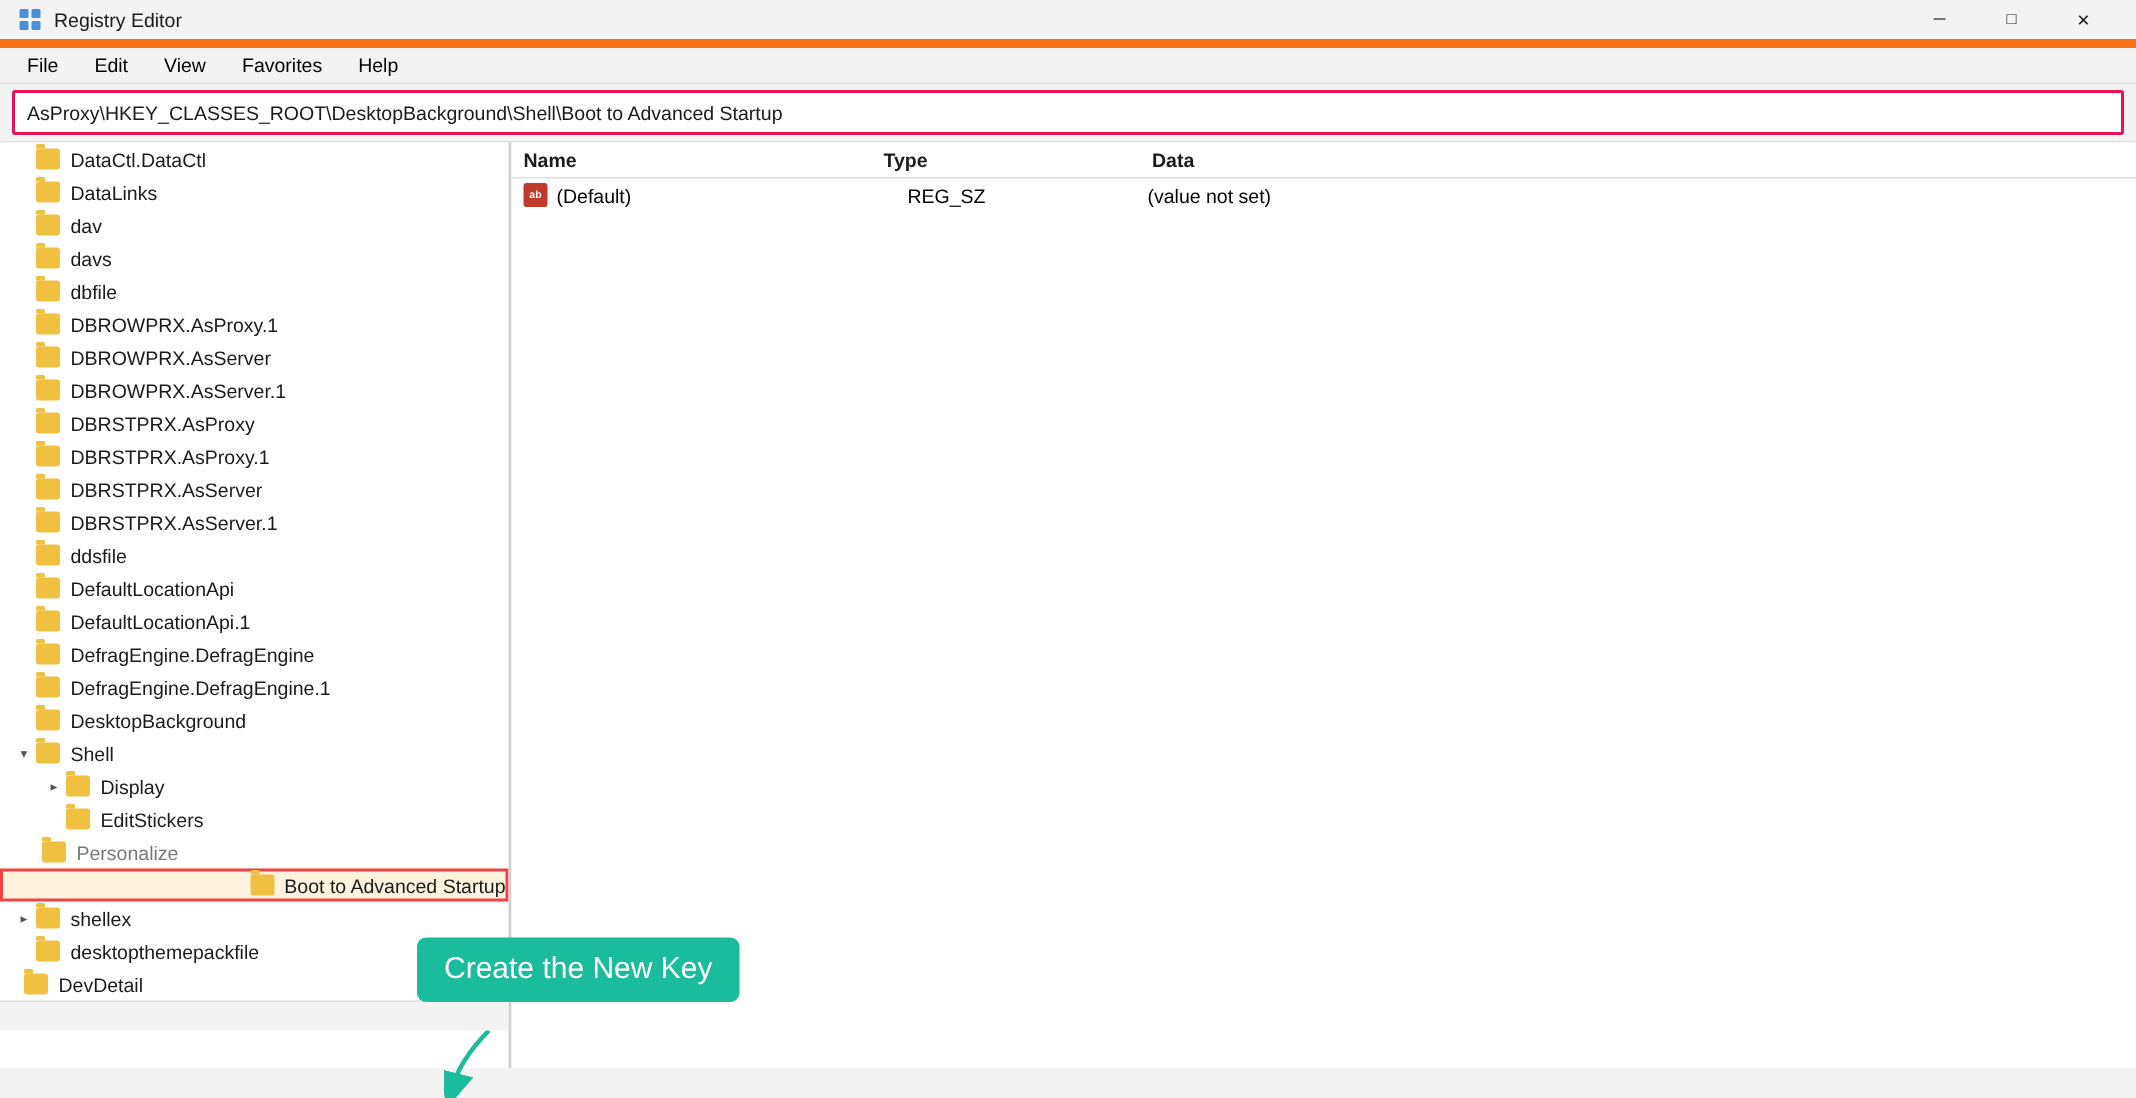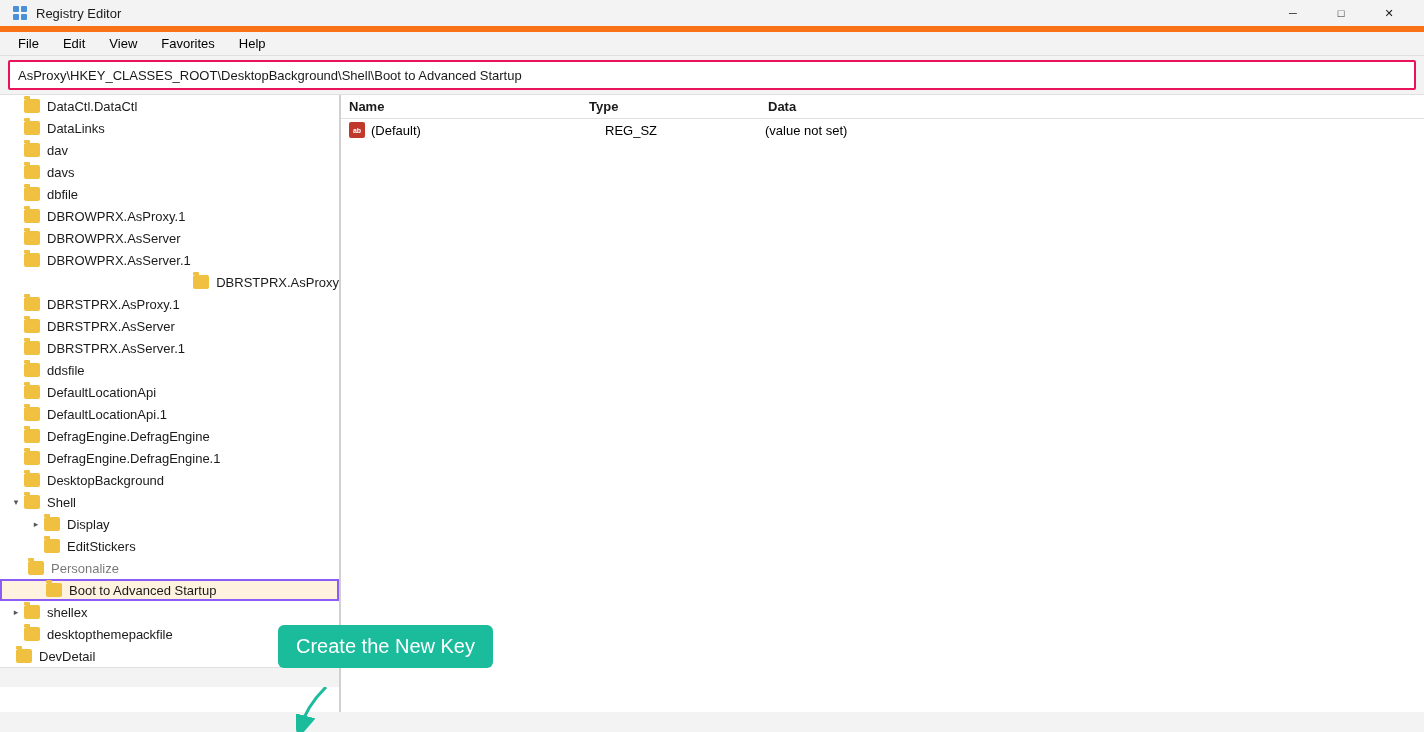--- a/index.html
+++ b/index.html
@@ -181,22 +181,23 @@
       padding: 10px 18px;
       border-radius: 6px;
       font-size: 20px;
       font-weight: 500;
       white-space: nowrap;
       z-index: 10;
       left: 278px;
       top: 530px;
     }
     .highlight-box-item {
-      border: 2px solid #8b5cf6;
+      border: 2px solid #ef4444;
       background: #fff3e0 !important;
+      justify-content: flex-end;
     }
 
     
     .left-panel::-webkit-scrollbar { width: 8px; }
     .left-panel::-webkit-scrollbar-track { background: #f3f3f3; }
     .left-panel::-webkit-scrollbar-thumb { background: #c0c0c0; border-radius: 4px; }
   </style>
 </head>
 <body>
 
@@ -267,21 +268,21 @@
         <div class="tree-item" style="padding-left: 8px;">
           <span style="width: 16px; display: inline-block;"></span>
           <span class="folder-icon"></span>
           <span style="margin-left: 2px;">DBROWPRX.AsServer</span>
         </div>
         <div class="tree-item" style="padding-left: 8px;">
           <span style="width: 16px; display: inline-block;"></span>
           <span class="folder-icon"></span>
           <span style="margin-left: 2px;">DBROWPRX.AsServer.1</span>
         </div>
-        <div class="tree-item" style="padding-left: 8px; justify-content: flex-end;">
+        <div class="tree-item" style="padding-left: 8px;">
           <span style="width: 16px; display: inline-block;"></span>
           <span class="folder-icon"></span>
           <span style="margin-left: 2px;">DBRSTPRX.AsProxy</span>
         </div>
         <div class="tree-item" style="padding-left: 8px;">
           <span style="width: 16px; display: inline-block;"></span>
           <span class="folder-icon"></span>
           <span style="margin-left: 2px;">DBRSTPRX.AsProxy.1</span>
         </div>
         <div class="tree-item" style="padding-left: 8px;">

